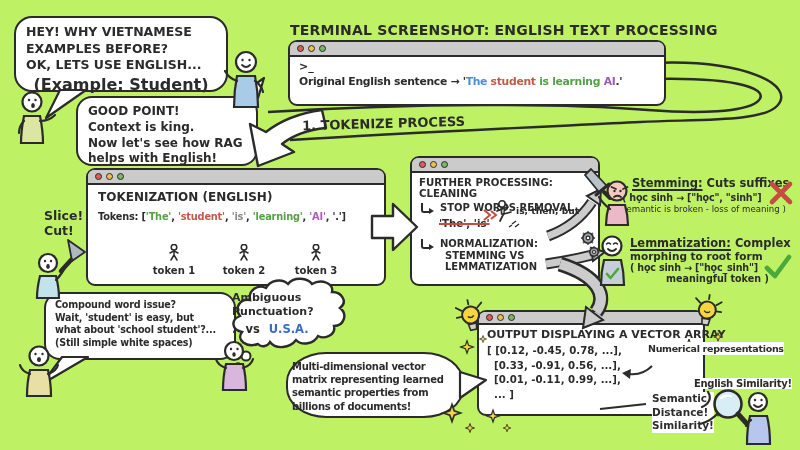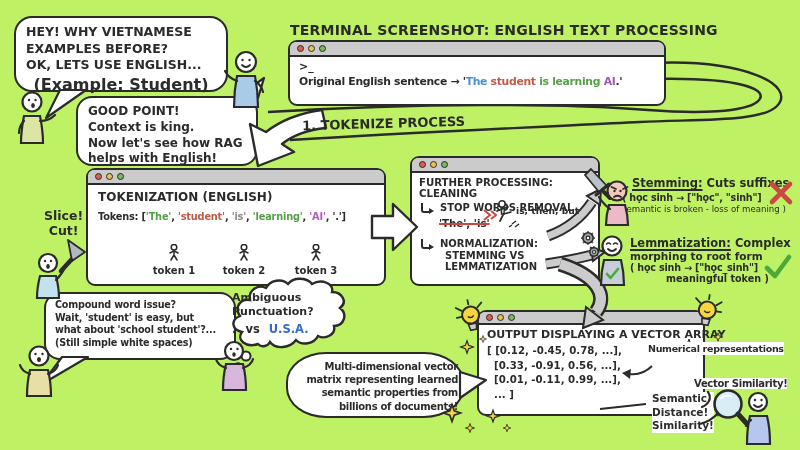--- a/index.html
+++ b/index.html
@@ -100,21 +100,21 @@
     <div style="font-size:10px">token 2</div>
   </div>
   <div class="lbl" style="left:288px;top:244px;width:56px;text-align:center;z-index:4">
     <svg width="12" height="17" viewBox="0 0 12 17">
       <circle cx="6" cy="3.2" r="2.8" fill="#fff" stroke="#2b2b2b" stroke-width="1.5"></circle>
       <path d="M6 6.2 L6 11 M2 9 L6 6.8 L10 9 M6 11 L3 16 M6 11 L9 16" fill="none" stroke="#2b2b2b" stroke-width="1.5" stroke-linecap="round"></path>
     </svg>
     <div style="font-size:10px">token 3</div>
   </div>
 
-  <div class="lbl lines" style="left:44px;top:208px;font-size:12.5px;text-align:center">
+  <div class="lbl lines" style="left:44px;top:208px;font-size:12.5px;text-align:left">
       <div>Slice!</div>
       <div>Cut!</div>
     </div>
 
   <div class="bubble" style="left:44px;top:292px;width:192px;height:68px;border-radius:16px;padding:5px 9px;font-size:9.6px;letter-spacing:-.2px">
     <div class="lines">
         <div>Compound word issue?</div>
         <div>Wait, 'student' is easy, but</div>
         <div>what about 'school student'?...</div>
         <div>(Still simple white spaces)</div>
@@ -124,21 +124,21 @@
   <div class="lbl" style="left:232px;top:291px;width:96px;font-size:11px;line-height:1.25;z-index:4">
     <div>Ambiguous</div>
     <div>Punctuation?</div>
     <div style="margin-top:3px;font-size:11.5px">
       <span>.</span>
       <span style="margin:0 5px">vs</span>
       <span style="color:#3a6bc4">U.S.A.</span>
     </div>
   </div>
 
-  <div class="bubble" style="left:286px;top:352px;width:178px;height:66px;border-radius:40px / 30px;padding:6px 4px;font-size:10px;letter-spacing:-.3px;text-align:right">
+  <div class="bubble" style="left:286px;top:352px;width:178px;height:66px;border-radius:40px / 30px;padding:6px 4px;font-size:10px;letter-spacing:-.3px;text-align:left">
     <div class="lines">
         <div>Multi-dimensional vector</div>
         <div>matrix representing learned</div>
         <div>semantic properties from</div>
         <div>billions of documents!</div>
       </div>
   </div>
 
   <div class="win" style="left:410px;top:156px;width:190px;height:130px">
     <div class="winbar">
@@ -199,21 +199,21 @@
           <div>  [0.33, -0.91, 0.56, ...],</div>
           <div>  [0.01, -0.11, 0.99, ...],</div>
           <div>  ... ]</div>
         </div>
     </div>
   </div>
 
   <div class="lbl lines whitebg" style="left:648px;top:342px;font-size:9.5px;letter-spacing:-.3px;line-height:13px">
       <div>Numerical representations</div>
     </div>
-  <div class="lbl whitebg" style="left:694px;top:378px;font-size:10px;letter-spacing:-.3px"><span>Vector Similarity!</span></div>
+  <div class="lbl whitebg" style="left:694px;top:378px;font-size:10px;letter-spacing:-.3px"><span>English Similarity!</span></div>
   <div class="lbl lines whitebg" style="left:652px;top:392px;font-size:10.5px;line-height:13.5px">
       <div>Semantic</div>
       <div>Distance!</div>
       <div>Similarity!</div>
     </div>
 
   <svg class="ov z3" width="800" height="450">
     <defs>
       <path id="sp" d="M0 -10 L2.6 -2.6 L10 0 L2.6 2.6 L0 10 L-2.6 2.6 L-10 0 L-2.6 -2.6 Z"></path>
     </defs>

